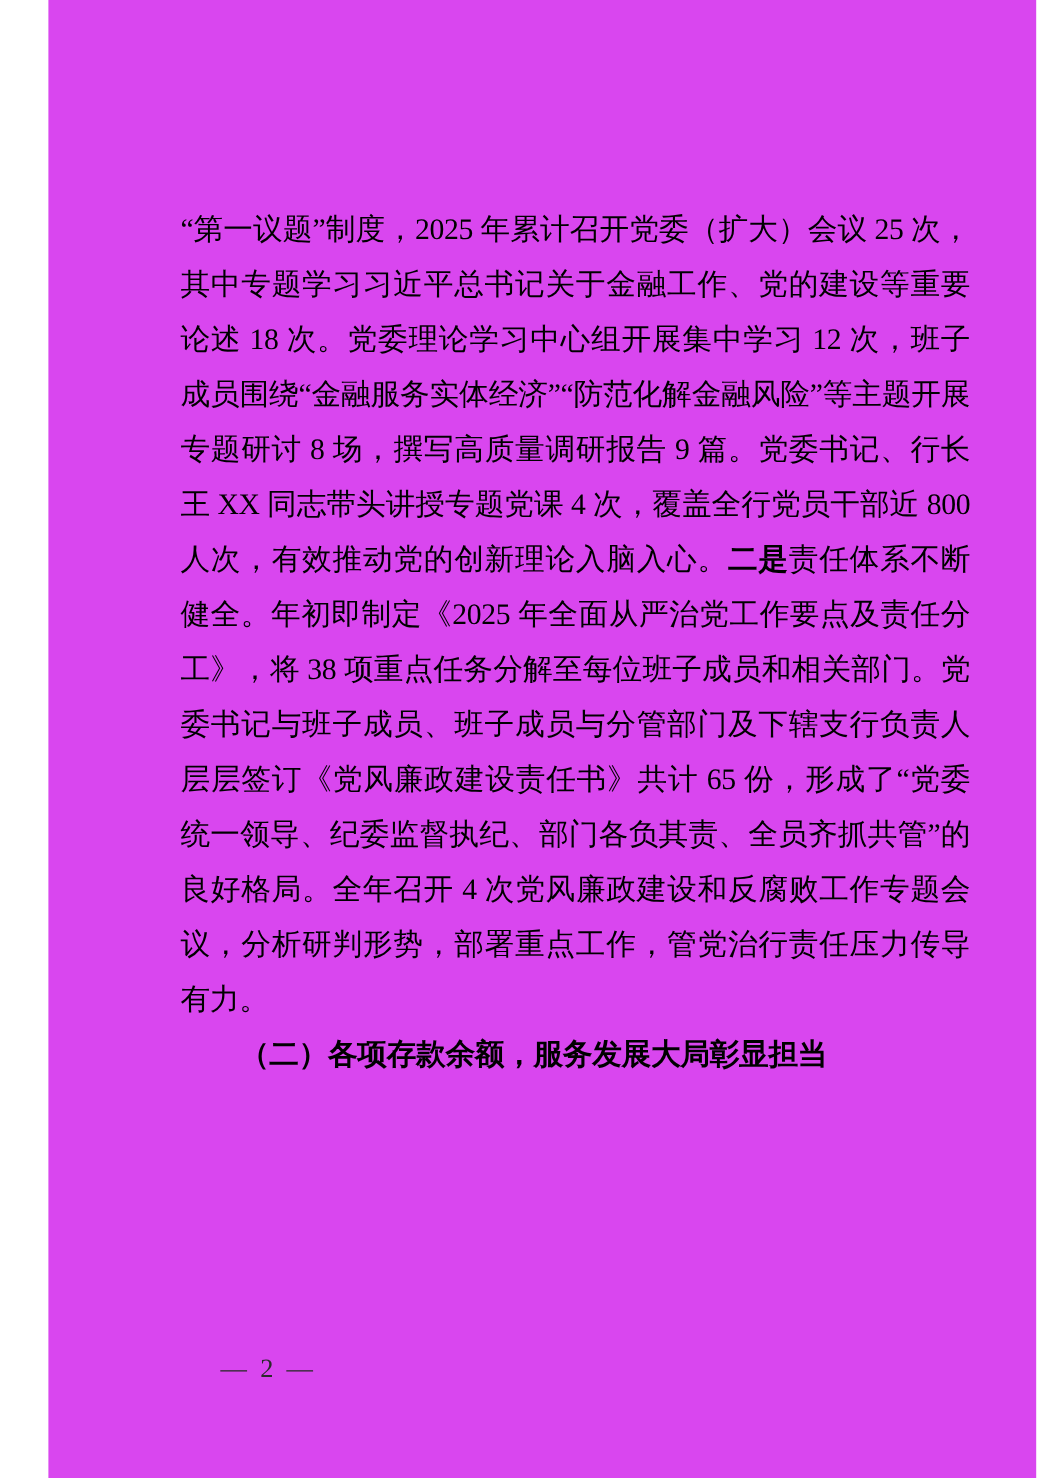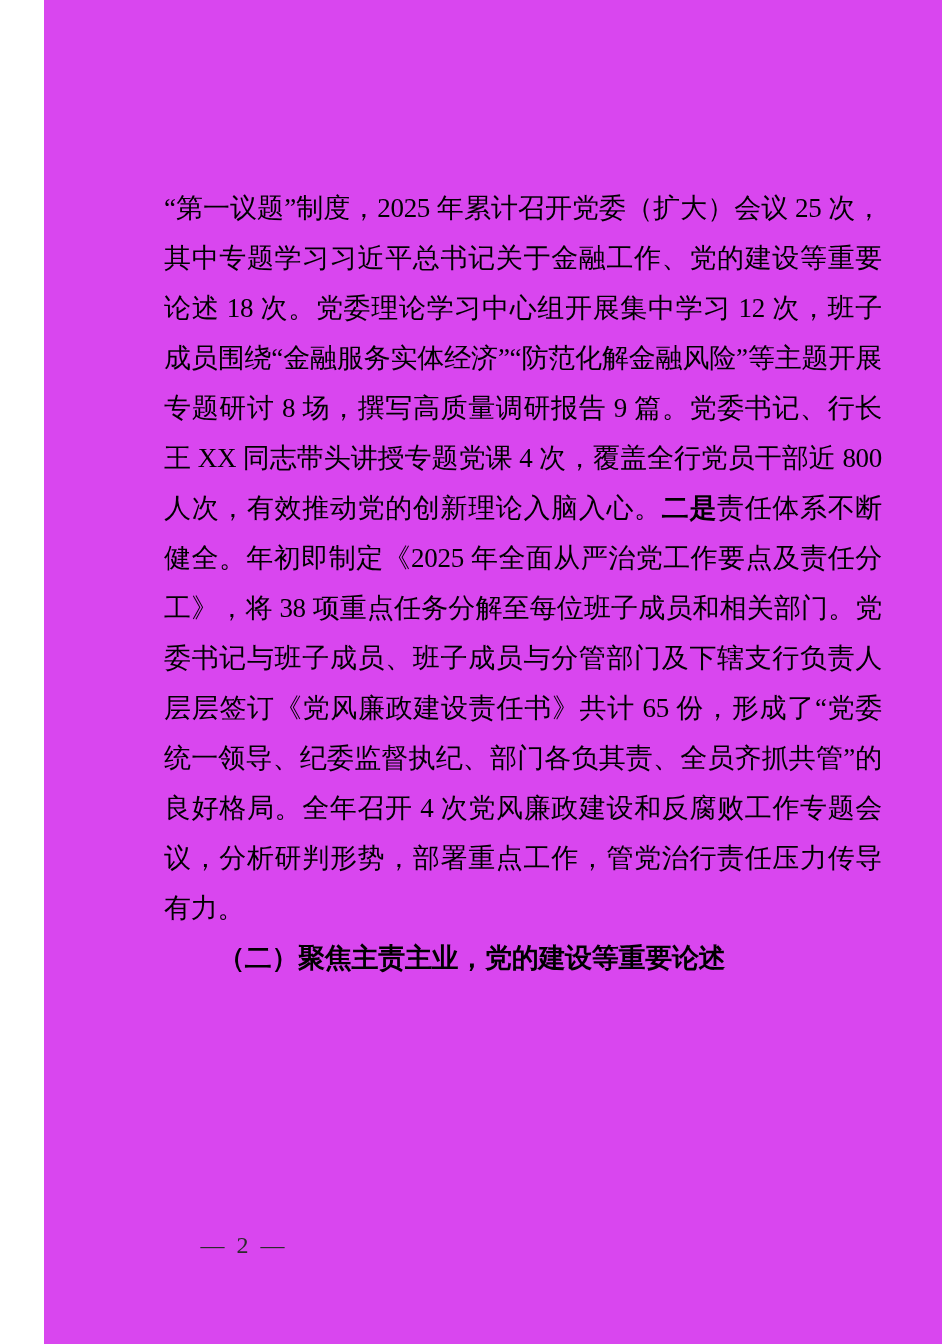--- a/index.html
+++ b/index.html
@@ -63,16 +63,16 @@
     color: #2b2b2b;
     font-family: "Liberation Serif", serif;
   }
 </style>
 </head>
 <body>
 
 <div class="sheet">
   <div class="doc-body">
       <p class="body-continued"><span class="run">“第一议题”制度，2025 年累计召开党委（扩大）会议 25 次，其中专题学习习近平总书记关于金融工作、党的建设等重要论述 18 次。党委理论学习中心组开展集中学习 12 次，班子成员围绕“金融服务实体经济”“防范化解金融风险”等主题开展专题研讨 8 场，撰写高质量调研报告 9 篇。党委书记、行长王 XX 同志带头讲授专题党课 4 次，覆盖全行党员干部近 800 人次，有效推动党的创新理论入脑入心。</span><span class="run bold">二是</span><span class="run">责任体系不断健全。年初即制定《2025 年全面从严治党工作要点及责任分工》，将 38 项重点任务分解至每位班子成员和相关部门。党委书记与班子成员、班子成员与分管部门及下辖支行负责人层层签订《党风廉政建设责任书》共计 65 份，形成了“党委统一领导、纪委监督执纪、部门各负其责、全员齐抓共管”的良好格局。全年召开 4 次党风廉政建设和反腐败工作专题会议，分析研判形势，部署重点工作，管党治行责任压力传导有力。</span></p>
-      <p class="heading"><span class="run bold">（二）聚焦主责主业，党的建设等重要论述</span></p>
+      <p class="heading"><span class="run bold">（二）各项存款余额，服务发展大局彰显担当</span></p>
     </div>
   <div class="page-number">— 2 —</div>
 </div>
 
 </body></html>

